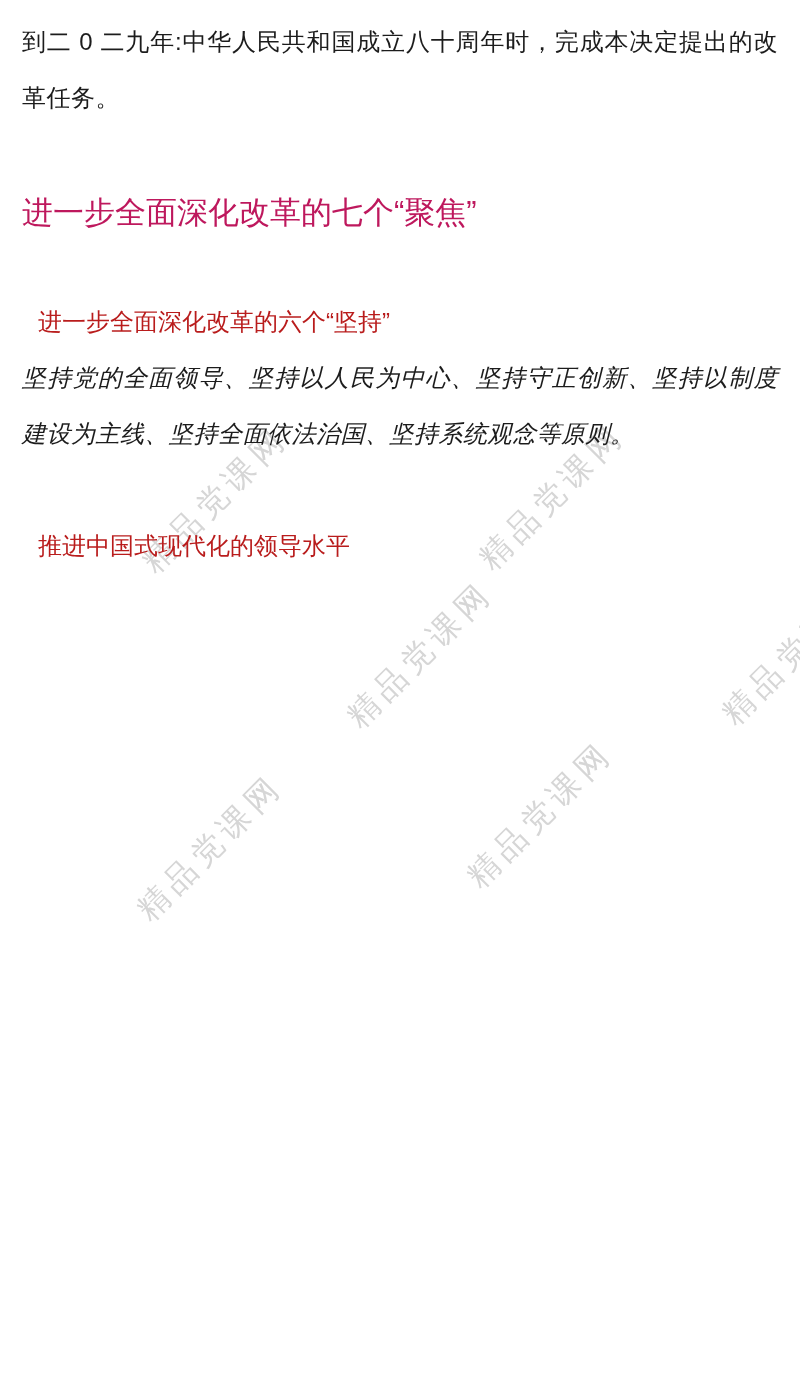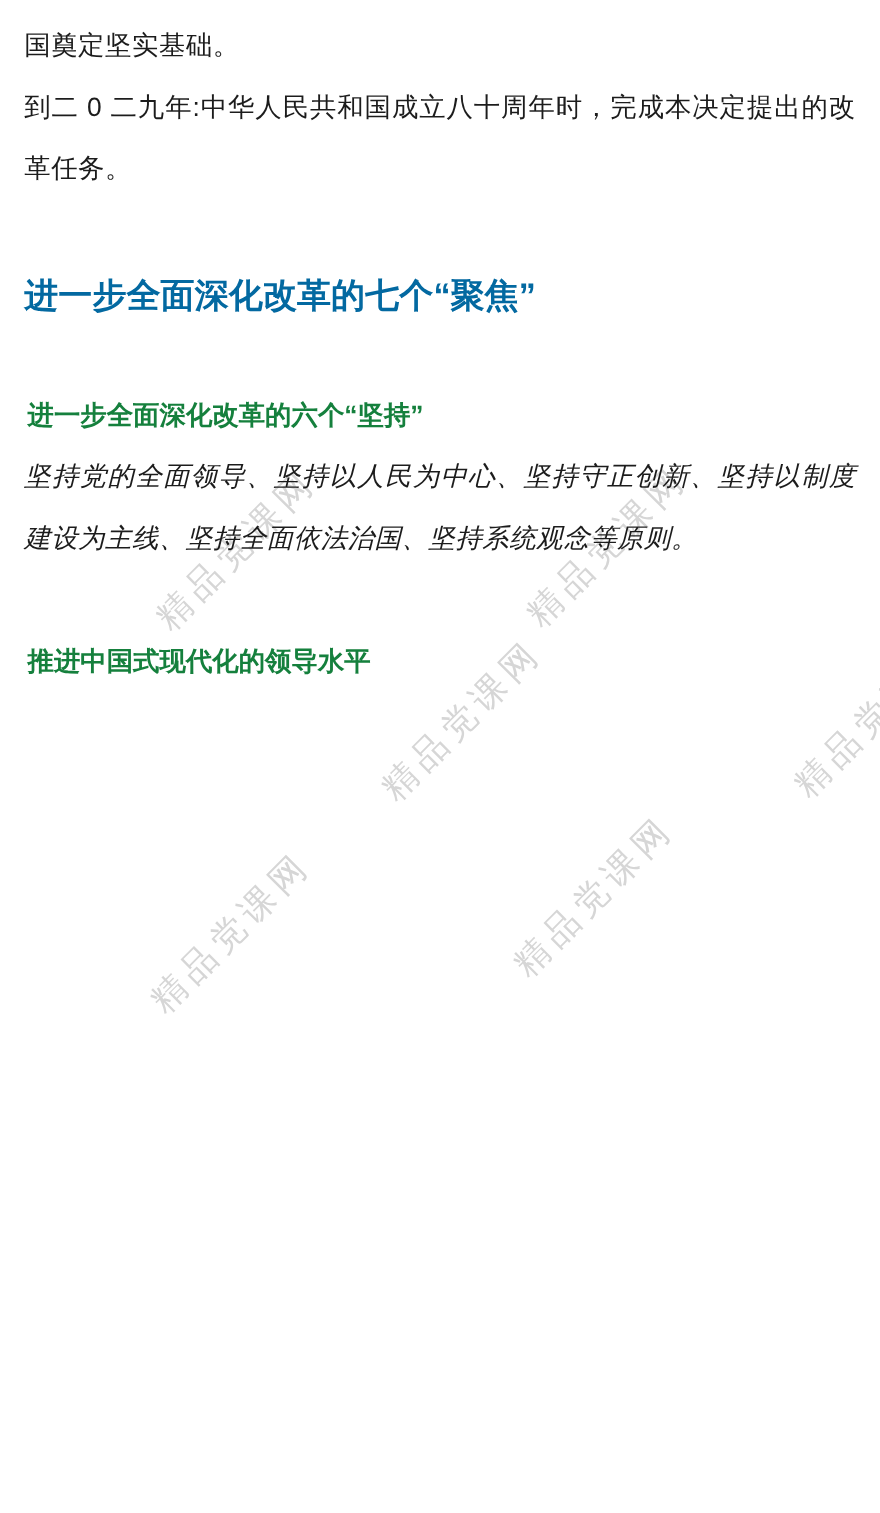--- a/index.html
+++ b/index.html
@@ -37,29 +37,29 @@
     margin: 0;
     font-size: 24px;
     line-height: 56px;
     text-align: justify;
     letter-spacing: 0.5px;
   }
   h2.heading-large {
     margin: 62px 0 0 0;
     font-size: 31px;
     line-height: 50px;
-    font-weight: 700;
-    color: #0369a1;
+    font-weight: 400;
+    color: #be185d;
   }
   h3.heading-small {
-    margin: 64px 0 0 3px;
+    margin: 64px 0 0 16px;
     font-size: 24px;
     line-height: 40px;
-    font-weight: 700;
-    color: #15803d;
+    font-weight: 400;
+    color: #b91c1c;
   }
   h2.heading-large + p.section-body { margin-top: 4px; }
   h3.heading-small + p.section-body { margin-top: 8px; font-style: italic; }
 </style>
 </head>
 <body>
 
 <div class="page">
 
   <div class="watermark-layer">
@@ -67,21 +67,20 @@
       <div class="wm" style="left: 552px; top: 497px; color: rgb(214, 214, 214);">精品党课网</div>
       <div class="wm" style="left: 420px; top: 655px; color: rgb(214, 214, 214);">精品党课网</div>
       <div class="wm" style="left: 795px; top: 652px; color: rgb(214, 214, 214);">精品党课网</div>
       <div class="wm" style="left: 210px; top: 848px; color: rgb(214, 214, 214);">精品党课网</div>
       <div class="wm" style="left: 540px; top: 815px; color: rgb(214, 214, 214);">精品党课网</div>
       <div class="wm" style="left: 876px; top: 820px; color: rgb(214, 214, 214);">精品党课网</div>
     </div>
 
   <div class="content">
 
-    <p class="body-text">国奠定坚实基础。</p>
 
     <p class="body-text">到二 0 二九年:中华人民共和国成立八十周年时，完成本决定提出的改革任务。</p>
 
     <h2 class="heading-large">进一步全面深化改革的七个“聚焦”</h2>
 
 
     <h3 class="heading-small">进一步全面深化改革的六个“坚持”</h3>
 
     <p class="body-text section-body">坚持党的全面领导、坚持以人民为中心、坚持守正创新、坚持以制度建设为主线、坚持全面依法治国、坚持系统观念等原则。</p>
 

